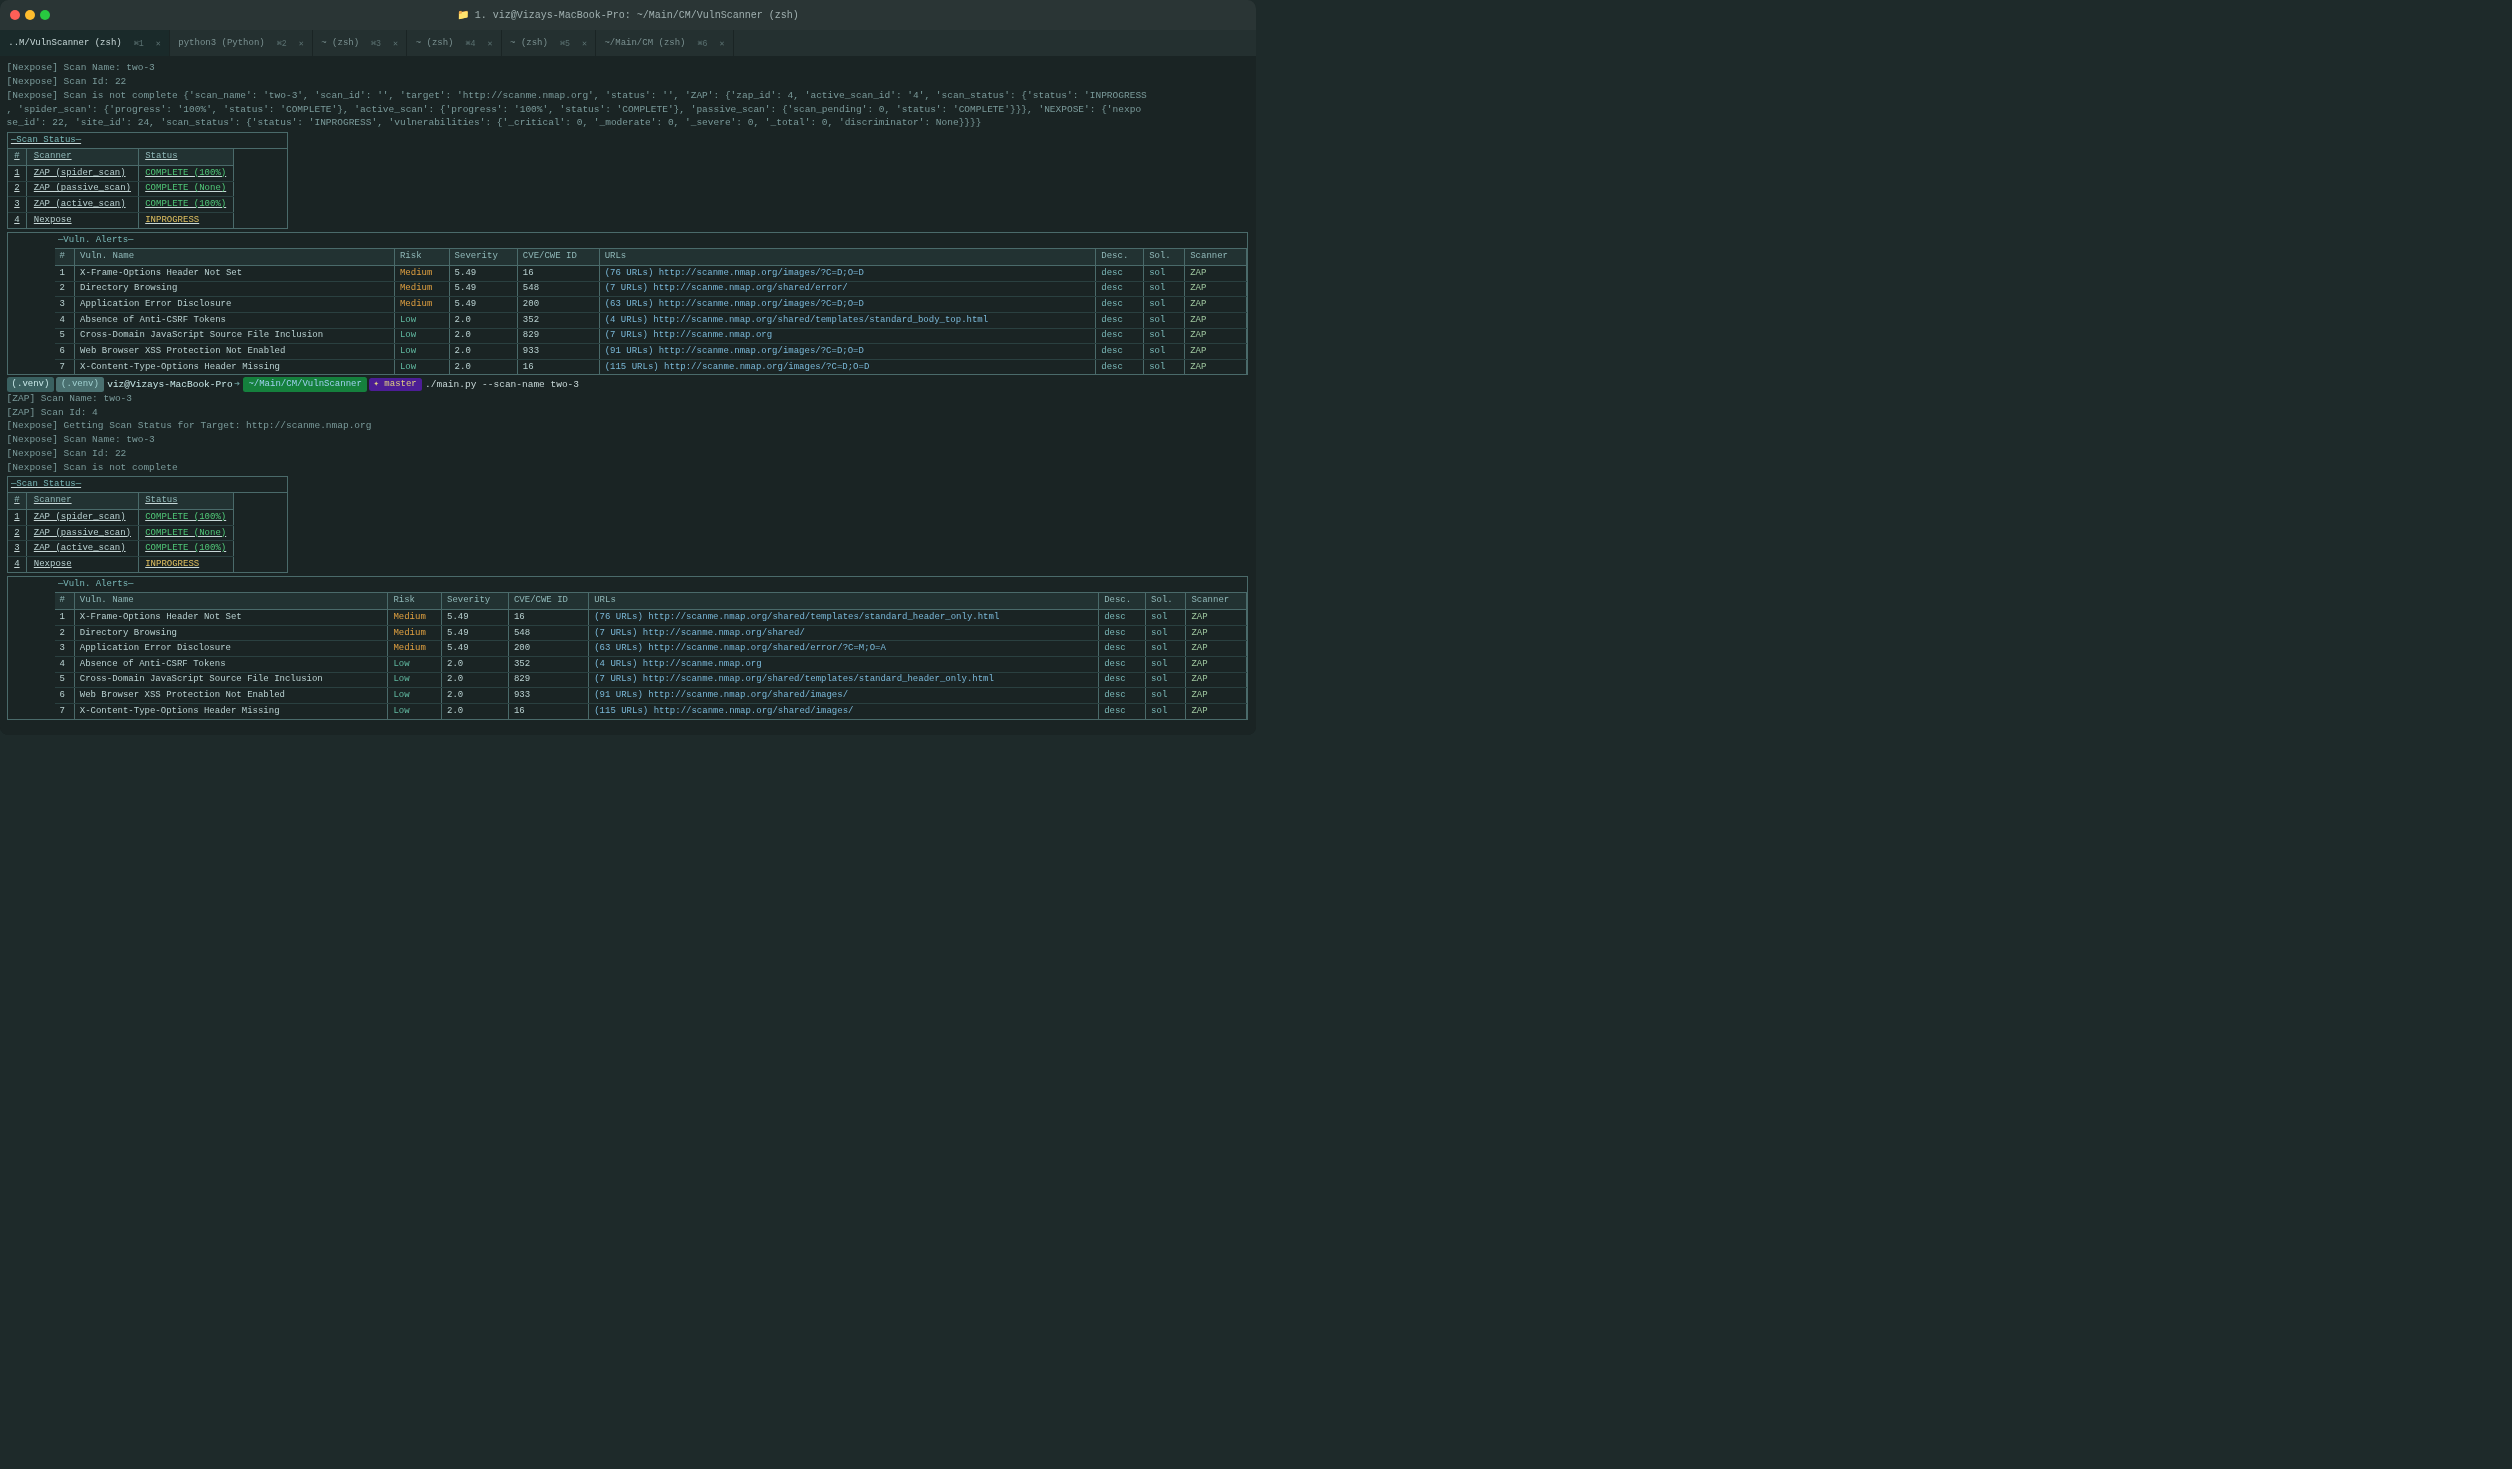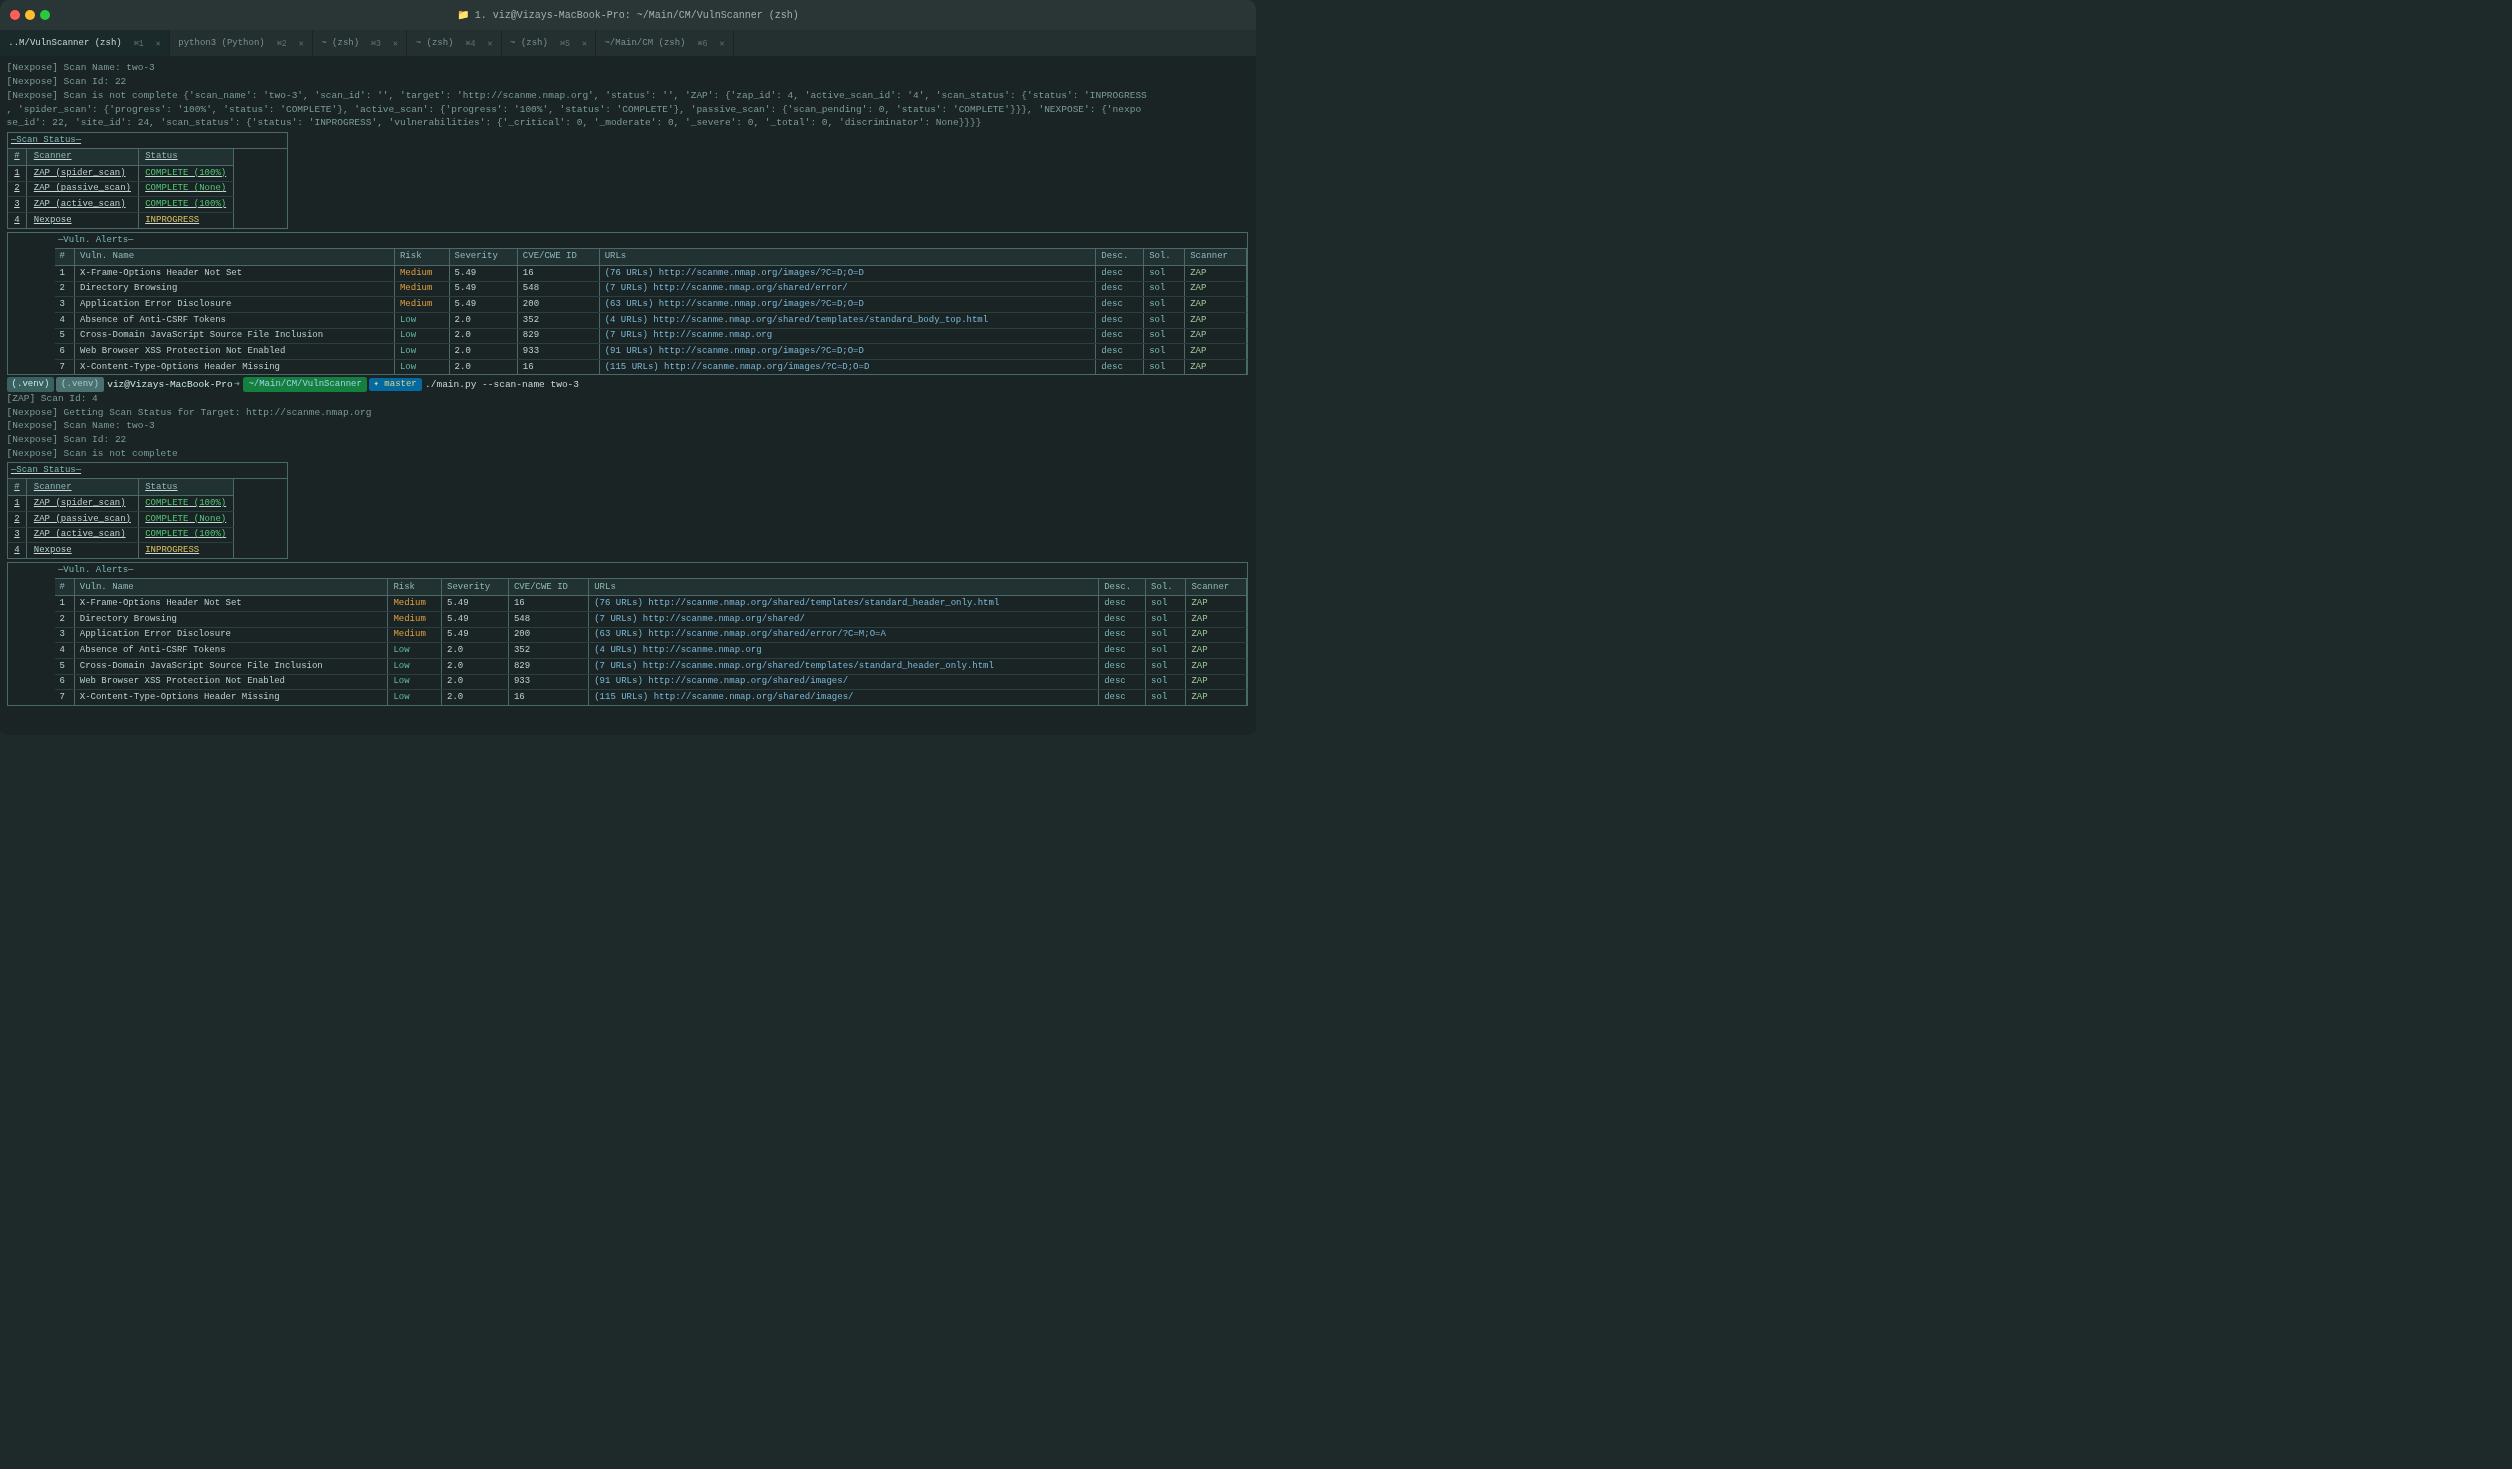--- a/index.html
+++ b/index.html
@@ -141,21 +141,21 @@
     }
     .prompt-path {
       background: #15803d;
       color: #a0d0f0;
       padding: 0.8px 5px;
       border-radius: 2.5px;
       font-size: 9px;
       margin-left: 1.7px;
     }
     .prompt-branch {
-      background: #0369a1;
+      background: #4c1d95;
       color: #e0d080;
       padding: 0 5px;
       border-radius: 2.5px;
       font-size: 9px;
       margin-left: 1.7px;
     }
     .prompt-cmd {
       color: #c8d8d8;
       margin-left: 3.3px;
     }
@@ -436,20 +436,21 @@
       <span class="prompt-venv1">(.venv)</span>
       <span class="prompt-venv2">(.venv)</span>
       <span class="prompt-user"> viz@Vizays-MacBook-Pro</span>
       <span class="prompt-arrow"> ➜</span>
       <span class="prompt-path">~/Main/CM/VulnScanner</span>
       <span class="prompt-branch"> ✦ master</span>
       <span class="prompt-cmd"> ./main.py --scan-name two-3</span>
     </div>
 
     
+    <div class="line dim">[ZAP] Scan Name: two-3</div>
     <div class="line dim">[ZAP] Scan Id: 4</div>
     <div class="line dim">[Nexpose] Getting Scan Status for Target: http://scanme.nmap.org</div>
     <div class="line dim">[Nexpose] Scan Name: two-3</div>
     <div class="line dim">[Nexpose] Scan Id: 22</div>
     <div class="line dim">[Nexpose] Scan is not complete</div>
 
     
     <div class="scan-status-box">
       <div class="scan-status-title">─Scan Status─</div>
       <table class="scan-table">

